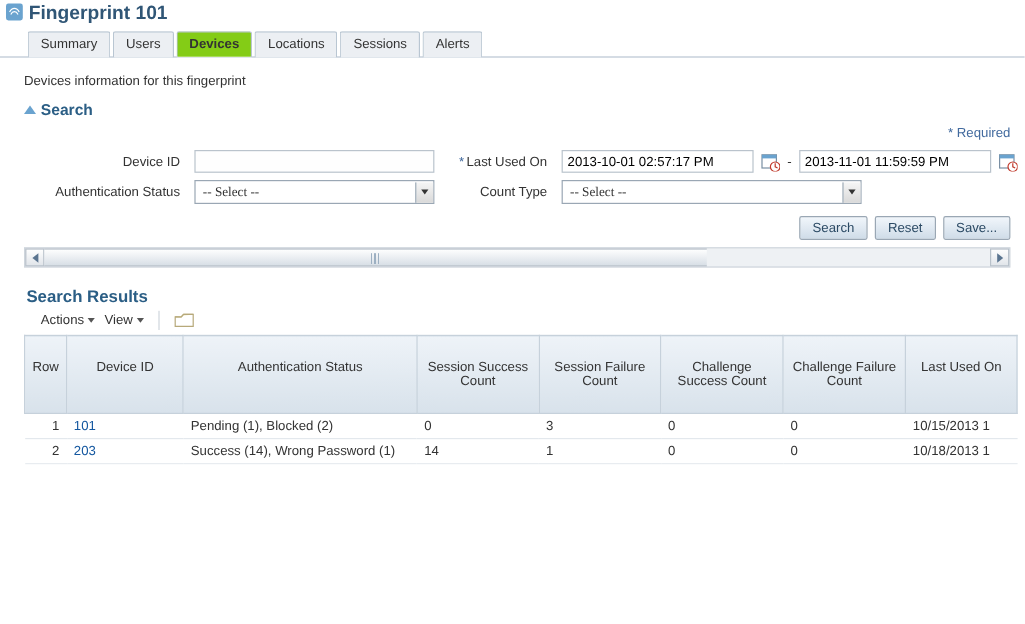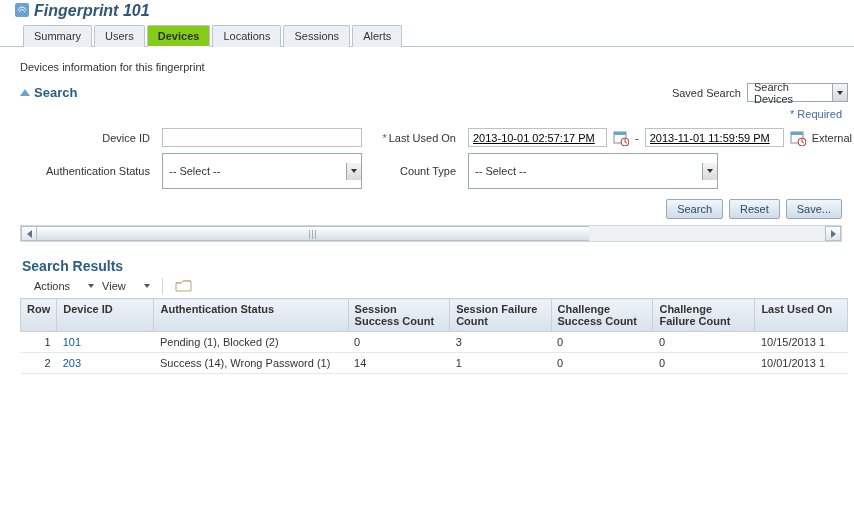--- a/index.html
+++ b/index.html
@@ -7,22 +7,21 @@
     margin: 0;
     font-family: Tahoma, Arial, sans-serif;
     font-size: 11px;
     color: #333;
     background: #fff;
     width: 854px;
   }
   .page-header {
     display: flex;
     align-items: center;
-    padding: 2px 6px 4px 14px;
-    font-style: italic;
+    padding: 2px 6px 4px 4px;
   }
   .page-header .icon { margin-right: 4px; }
   .page-header h1 {
     margin: 0;
     font-size: 16px;
     font-weight: bold;
     color: #305676;
   }
   .tabs {
     display: flex;
@@ -111,38 +110,38 @@
     border: 1px solid #bac3cc;
     height: 19px;
     background: #fefefe;
     width: 100%;
     padding: 0 4px;
     font-size: 11px;
   }
   .select-box {
     display: flex;
     border: 1px solid #9aa7b4;
-    height: 36px;
+    height: 20px;
     background: #fff;
     align-items: center;
+    font-family: Liberation Serif, serif;
   }
   .select-box .val { flex: 1; padding: 0 6px; color: #333; }
   .required-star { color: #426a9e; margin-right: 2px; }
   .date-range {
     display: flex;
     align-items: center;
     gap: 6px;
   }
   .date-inp {
     border: 1px solid #bac3cc;
     height: 19px;
-    width: 139px;
+    width: 160px;
     padding: 0 4px;
     font-size: 11px;
-    text-decoration: underline;
   }
   .cal-icon svg { display:block; }
   .sep { color: #333; }
   .ext-label { white-space: nowrap; overflow: hidden; }
   .btn-row {
     display: flex;
     justify-content: flex-end;
     gap: 6px;
     padding: 4px 6px 4px 4px;
   }
@@ -190,40 +189,40 @@
     font-weight: bold;
     font-size: 14px;
     margin: 16px 0 2px 2px;
   }
   .toolbar {
     display: flex;
     align-items: center;
     gap: 8px;
     padding: 2px 0 4px 14px;
   }
-  .tool-item { display: flex; align-items: center; gap: 18px; cursor: pointer; }
+  .tool-item { display: flex; align-items: center; gap: 3px; cursor: pointer; }
   .caret-sm {
     width: 0; height: 0;
     border-left: 3px solid transparent;
     border-right: 3px solid transparent;
     border-top: 4px solid #555;
   }
   .toolbar .divider { width: 1px; height: 16px; background: #cfd6dd; margin: 0 4px; }
   .folder-icon svg { display:block; }
   table.data {
     width: 100%;
     border-collapse: collapse;
   }
   table.data th {
     background: linear-gradient(#eef3f8,#d8e2eb);
     border: 1px solid #c6d1db;
-    text-align: left;
-    font-weight: bold;
+    text-align: center;
+    font-weight: normal;
     color: #333;
-    padding: 4px 6px;
+    padding: 20px 6px;
     vertical-align: top;
     height: 30px;
   }
   table.data td {
     border-bottom: 1px solid #e3e8ed;
     padding: 4px 6px;
     vertical-align: top;
   }
   table.data td.row-idx { text-align: right; color: #333; width: 24px; }
   table.data td.link { color: #1558a0; }
@@ -257,29 +256,20 @@
 </div>
 
 <div class="content">
 
   <div class="info-line">Devices information for this fingerprint</div>
 
   <div class="search-header">
     <div class="search-title">
       <div class="disclose"></div>
       <span>Search</span>
-    </div>
-    <div class="saved-search">
-      <label>Saved Search</label>
-      <div class="select-wrap">
-        <span>Search Devices</span>
-        <div class="dd-btn">
-            <div class="caret"></div>
-          </div>
-      </div>
     </div>
   </div>
 
   <div class="required-note">Required</div>
 
   <div class="form-grid">
     <label>Device ID</label>
     <input class="text-input" value="" style="">
     <label><span class="required-star">*</span><span>Last Used On</span></label>
     <div class="date-range">
@@ -388,18 +378,18 @@
         <td>10/15/2013 1</td>
       </tr>
       <tr>
         <td class="row-idx">2</td>
         <td class="link">203</td>
         <td>Success (14), Wrong Password (1)</td>
         <td>14</td>
         <td>1</td>
         <td>0</td>
         <td>0</td>
-        <td>10/01/2013 1</td>
+        <td>10/18/2013 1</td>
       </tr>
     </tbody>
   </table>
 
 </div>
 
 </body></html>

